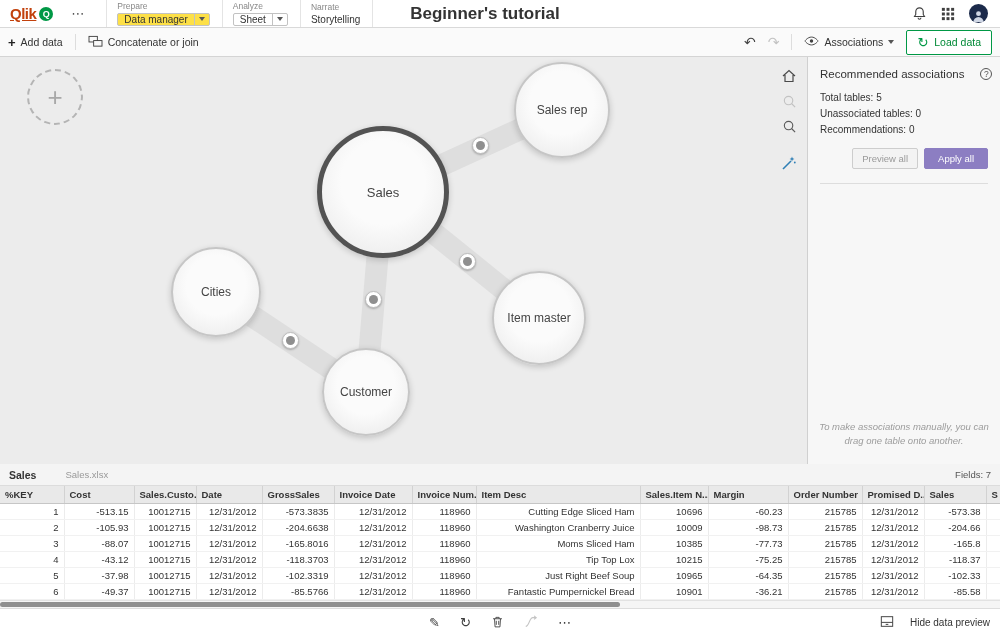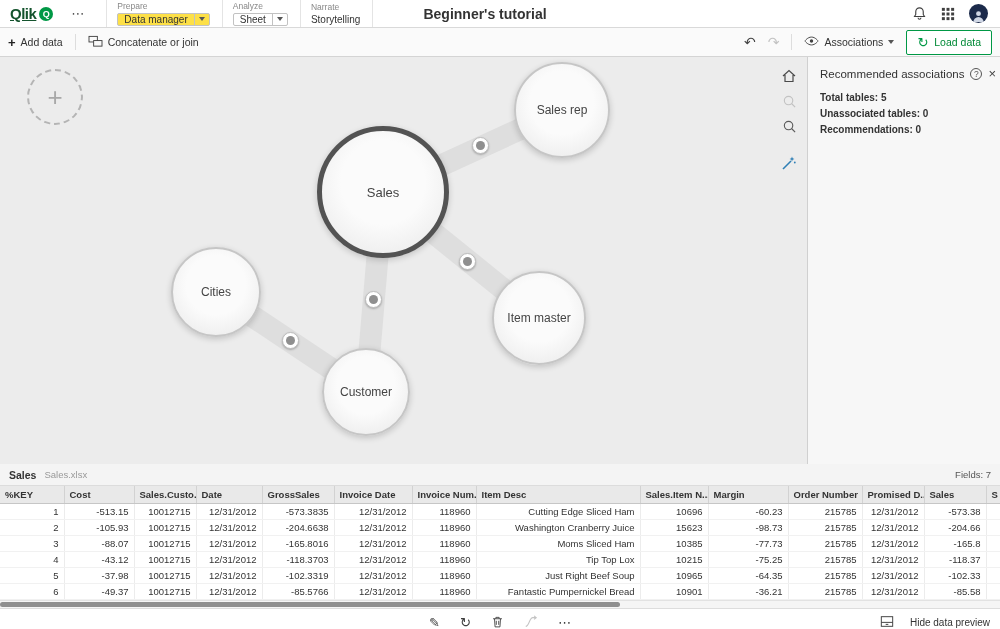--- a/index.html
+++ b/index.html
@@ -6,34 +6,34 @@
   :root { --qlik-green:#009845; --apply-purple:#8c7ec2; }
   body {
     width: 1000px; height: 629px; overflow: hidden;
     font-family: "Liberation Sans", "DejaVu Sans", sans-serif;
     background: #fff; color: #333; position: relative;
     -webkit-font-smoothing: antialiased;
   }
   
   .topbar { height: 28px; background:#fff; border-bottom:1px solid #d9d9d9; display:flex; align-items:stretch; position:relative; z-index:5; }
   .logo { display:flex; align-items:center; gap:2px; padding:0 8px 0 10px; cursor:pointer; }
-  .logo-text { font-weight:bold; font-size:15px; color:#14532d; letter-spacing:-0.5px;text-decoration:underline; }
+  .logo-text { font-weight:bold; font-size:15px; color:#c2410c; letter-spacing:-0.5px;text-decoration:underline; }
   .logo-mark { width:14px; height:14px; border-radius:50%; background:var(--qlik-green); color:#fff; font-size:9px; font-weight:bold; display:flex; align-items:center; justify-content:center; margin-left:1px; }
   .menu-dots { display:flex; align-items:center; padding:0 10px; color:#555; font-size:13px; cursor:pointer; }
   .nav { display:flex;margin-left:12px; }
   .nav-sec { display:flex; flex-direction:column; justify-content:center; padding:2px 12px 2px 10px; border-left:1px solid #e4e4e4; }
   .nav-sec.last { border-right:1px solid #e4e4e4; }
   .nav-label { font-size:8.5px; color:#888; line-height:1.2; }
   .nav-box { display:flex; align-items:center; border:1px solid #c2c2c2; border-radius:2px; height:15px; margin-top:1px; background:#fff; cursor:pointer; }
   .nav-box.prepare { background:#fde047; }
   .nav-value { font-size:10px; color:#333; padding:0 6px; white-space:nowrap; }
   .nav-caret { border-left:1px solid #c2c2c2; height:100%; width:15px; display:flex; align-items:center; justify-content:center; }
   .caret { width:0; height:0; border-left:3.5px solid transparent; border-right:3.5px solid transparent; border-top:4px solid #555; }
   .nav-value.plain { border:none; padding:0; margin-top:2px; font-size:10px; color:#333; cursor:pointer; }
-  .app-title { position:absolute; left:48.5%; top:50%; transform:translate(-50%,-50%); font-size:14px; font-weight:bold; color:#333; }
+  .app-title { position:absolute; left:48.5%; top:50%; transform:translate(-50%,-50%); font-size:17px; font-weight:bold; color:#333; }
   .topbar-right { margin-left:auto; display:flex; align-items:center; gap:14px; padding-right:12px; }
   .tb-icon { display:flex; align-items:center; cursor:pointer; }
   .avatar { width:19px; height:19px; border-radius:50%; background:#1b2a4a; overflow:hidden; display:flex; align-items:flex-end; justify-content:center; cursor:pointer; }
   
   .toolbar { height:29px; background:#fafafa; border-bottom:1px solid #d4d4d4; display:flex; align-items:center; padding:0 8px; gap:12px; }
   .tbtn { display:flex; align-items:center; gap:5px; font-size:10.5px; color:#333; cursor:pointer; white-space:nowrap; }
   .plus-glyph { font-size:13px; font-weight:bold; color:#222; line-height:1; }
   .vsep { width:1px; height:16px; background:#ddd; }
   .toolbar-right { margin-left:auto; display:flex; align-items:center; gap:12px; }
   .undo-glyph { font-size:14px; color:#444; cursor:pointer; line-height:1; }
@@ -47,33 +47,33 @@
   .bubble { position:absolute; border-radius:50%; background:radial-gradient(circle at 50% 42%, #fbfbfb 45%, #e7e7e7 100%); border:2px solid #c6c6c6; box-shadow:0 2px 6px rgba(0,0,0,.18); display:flex; align-items:center; justify-content:center; font-size:12px; color:#444; cursor:pointer; text-align:center; }
   .bubble.selected { border:5px solid #535353; font-size:13px; }
   .assoc-dot { position:absolute; width:17px; height:17px; border-radius:50%; background:#fff; border:1px solid #bdbdbd; box-shadow:0 1px 2px rgba(0,0,0,.25); display:flex; align-items:center; justify-content:center; cursor:pointer; }
   .assoc-dot::after { content:""; width:9px; height:9px; border-radius:50%; background:#8f8f8f; }
   .add-circle { position:absolute; border:2px dashed #b4b4b4; border-radius:50%; display:flex; align-items:center; justify-content:center; color:#a8a8a8; font-size:26px; font-weight:300; cursor:pointer; }
   .canvas-controls { position:absolute; right:9px; top:10px; display:flex; flex-direction:column; align-items:center; gap:7px; }
   .cbtn { width:18px; height:18px; display:flex; align-items:center; justify-content:center; cursor:pointer; }
   .cbtn.wand { margin-top:12px; }
   
   .panel { width:193px; background:#f7f7f7; border-left:1px solid #d0d0d0; position:relative; padding:10px 12px; font-size:10px; color:#333; }
-  .panel-header { display:flex; align-items:center; gap:6px; }
+  .panel-header { display:flex; align-items:center; gap:16px; }
   .panel-title { font-size:11.5px; color:#333; flex:1; white-space:nowrap; }
   .help-badge { min-width:12px; height:12px; border:1px solid #555; border-radius:50%; font-size:8.5px; display:flex; align-items:center; justify-content:center; color:#555; cursor:pointer; }
   .close-x { font-size:13px; color:#444; cursor:pointer; line-height:1; }
-  .panel-stats { margin-top:10px; line-height:1.6;font-weight:bold; }
+  .panel-stats { margin-top:10px; line-height:1.6; }
   .panel-actions { display:flex; justify-content:flex-end; gap:6px; margin-top:10px; padding-bottom:14px; border-bottom:1px solid #ddd; }
   .btn-sec { background:#f3f3f3; border:1px solid #cdcdcd; color:#9a9a9a; border-radius:2px; font-size:9.5px; padding:4px 9px; cursor:pointer; }
   .btn-pri { background:var(--apply-purple); border:1px solid var(--apply-purple); color:#fff; border-radius:2px; font-size:9.5px; padding:4px 13px; cursor:pointer; }
   .panel-hint { position:absolute; bottom:16px; left:10px; right:10px; text-align:center; font-style:italic; color:#9c9c9c; font-size:9.5px; line-height:1.45; }
   
   .preview-header { height:22px; background:#f4f4f4; border-bottom:1px solid #dcdcdc; display:flex; align-items:center; padding:0 9px; gap:8px; }
   .table-name { font-size:10.5px; font-weight:bold; color:#333; cursor:pointer; }
-  .file-name { font-size:9.5px; color:#999; }
+  .file-name { font-size:9.5px; color:#999;margin-left:21px; }
   .fields-count { margin-left:auto; font-size:9.5px; color:#555; }
   table { border-collapse:collapse; table-layout:fixed; width:1000px; }
   th { background:#e9e9e9; font-size:9.5px; font-weight:bold; color:#333; text-align:left; padding:0 5px; height:17px; border-right:1px solid #d2d2d2; border-bottom:1px solid #c6c6c6; white-space:nowrap; overflow:hidden; cursor:pointer; }
   td { font-size:9.5px; color:#333; padding:0 5px; height:15px; line-height:15px; border-right:1px solid #ececec; border-bottom:1px solid #f1f1f1; text-align:right; white-space:nowrap; overflow:hidden; background:#fff; }
   td.left { text-align:right; }
   .hscroll { height:8px; background:#f5f5f5; border-top:1px solid #e2e2e2; position:relative; }
   .hscroll-thumb { position:absolute; left:0; top:1px; height:5px; width:62%; background:#8f8f8f; border-radius:3px; cursor:pointer; }
   
   .footer { height:28px; border-top:1px solid #ddd; background:#fff; position:relative; display:flex; align-items:center; justify-content:center; gap:20px; }
   .fbtn { display:flex; align-items:center; font-size:13px; color:#404040; cursor:pointer; line-height:1; }
@@ -249,20 +249,25 @@
     <div class="panel-header">
       <span class="panel-title">Recommended associations</span>
       <span class="help-badge">?</span>
       <span class="close-x">×</span>
     </div>
     <div class="panel-stats">
       <div>Total tables: 5</div>
       <div>Unassociated tables: 0</div>
       <div>Recommendations: 0</div>
     </div>
+    <div class="panel-actions">
+      <button class="btn-sec">Preview all</button>
+      <button class="btn-pri">Apply all</button>
+    </div>
+    <div class="panel-hint">To make associations manually, you can drag one table onto another.</div>
   </aside>
 </div>
 
 <div class="preview-header">
   <span class="table-name">Sales</span>
   <span class="file-name">Sales.xlsx</span>
   <span class="fields-count">Fields: 7</span>
 </div>
 
 <table>
@@ -319,21 +324,21 @@
       </tr>
       <tr>
         <td>2</td>
         <td>-105.93</td>
         <td>10012715</td>
         <td>12/31/2012</td>
         <td>-204.6638</td>
         <td>12/31/2012</td>
         <td>118960</td>
         <td class="left">Washington Cranberry Juice</td>
-        <td>15623</td>
+        <td>10009</td>
         <td>-98.73</td>
         <td>215785</td>
         <td>12/31/2012</td>
         <td>-204.66</td>
         <td class="left"></td>
       </tr>
       <tr>
         <td>3</td>
         <td>-88.07</td>
         <td>10012715</td>

